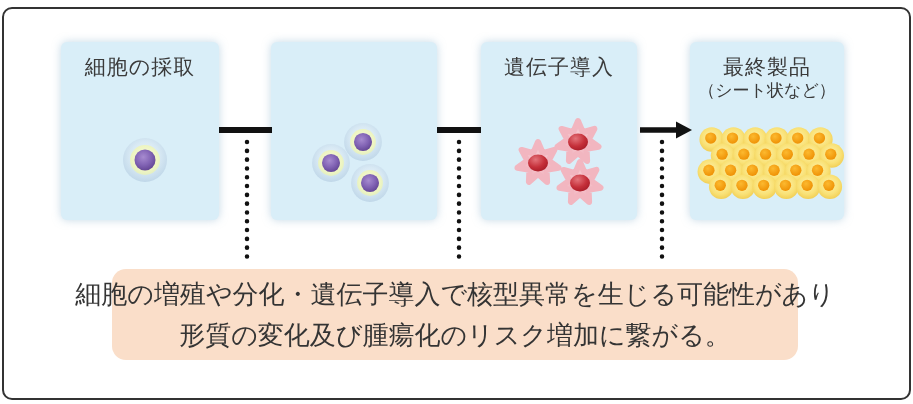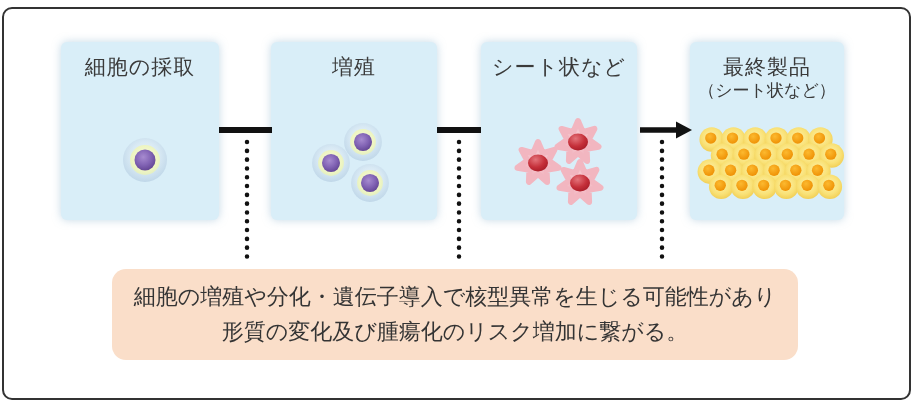--- a/index.html
+++ b/index.html
@@ -28,21 +28,21 @@
   .step-3 .label-line-2{font-size:17px;letter-spacing:0;}
   .cells-svg{position:absolute;left:0;top:0;width:100%;height:100%;z-index:1;}
   .overlay{position:absolute;left:0;top:0;z-index:3;pointer-events:none;}
   .connector{stroke:var(--connector,#111111);}
   .dotted{stroke:var(--connector,#111111);}
   .note-box{
     position:absolute;left:112px;top:269px;width:686px;height:91px;
     background:var(--note-fill,#fadec9);border-radius:14px;
     display:flex;flex-direction:column;justify-content:center;align-items:center;
   }
-  .note-line{font-size:22px;line-height:1.55;color:#343434;letter-spacing:0;white-space:nowrap;}
+  .note-line{font-size:26px;line-height:1.55;color:#343434;letter-spacing:0;white-space:nowrap;}
 </style>
 </head>
 <body>
 
 <div class="canvas">
   <div class="frame"></div>
 
   <svg width="0" height="0" style="position:absolute" aria-hidden="true">
     <defs>
       <radialGradient id="gBlue" cx="50%" cy="42%" r="60%">
@@ -104,34 +104,30 @@
       <div class="label-line label-line-2"></div>
     </div>
   </div>
 
   <div class="step-box step-1">
     <svg class="cells-svg" viewBox="0 0 166 178">
       <use href="#roundCell" x="92" y="100" transform-origin="92 100" transform="scale(0.86)"></use>
       <use href="#roundCell" x="60" y="121" transform-origin="60 121" transform="scale(0.86)"></use>
       <use href="#roundCell" x="99" y="141" transform-origin="99 141" transform="scale(0.86)"></use>
     </svg>
-    <div class="box-label">
-      <div class="label-line">増殖</div>
-      <div class="label-line label-line-2"></div>
-    </div>
   </div>
 
   <div class="step-box step-2">
     <svg class="cells-svg" viewBox="0 0 156 178">
       <use href="#spikyCell" x="57" y="121"></use>
       <use href="#spikyCell" x="97" y="100"></use>
       <use href="#spikyCell" x="99" y="141"></use>
     </svg>
     <div class="box-label">
-      <div class="label-line label-line-2">シート状など</div>
+      <div class="label-line label-line-2">遺伝子導入</div>
     </div>
   </div>
 
   <div class="step-box step-3">
     <svg class="cells-svg" viewBox="0 0 163 178">
       <use href="#sheetCell" x="23" y="98"></use>
       <use href="#sheetCell" x="46" y="98"></use>
       <use href="#sheetCell" x="69" y="98"></use>
       <use href="#sheetCell" x="92" y="98"></use>
       <use href="#sheetCell" x="115" y="98"></use>

